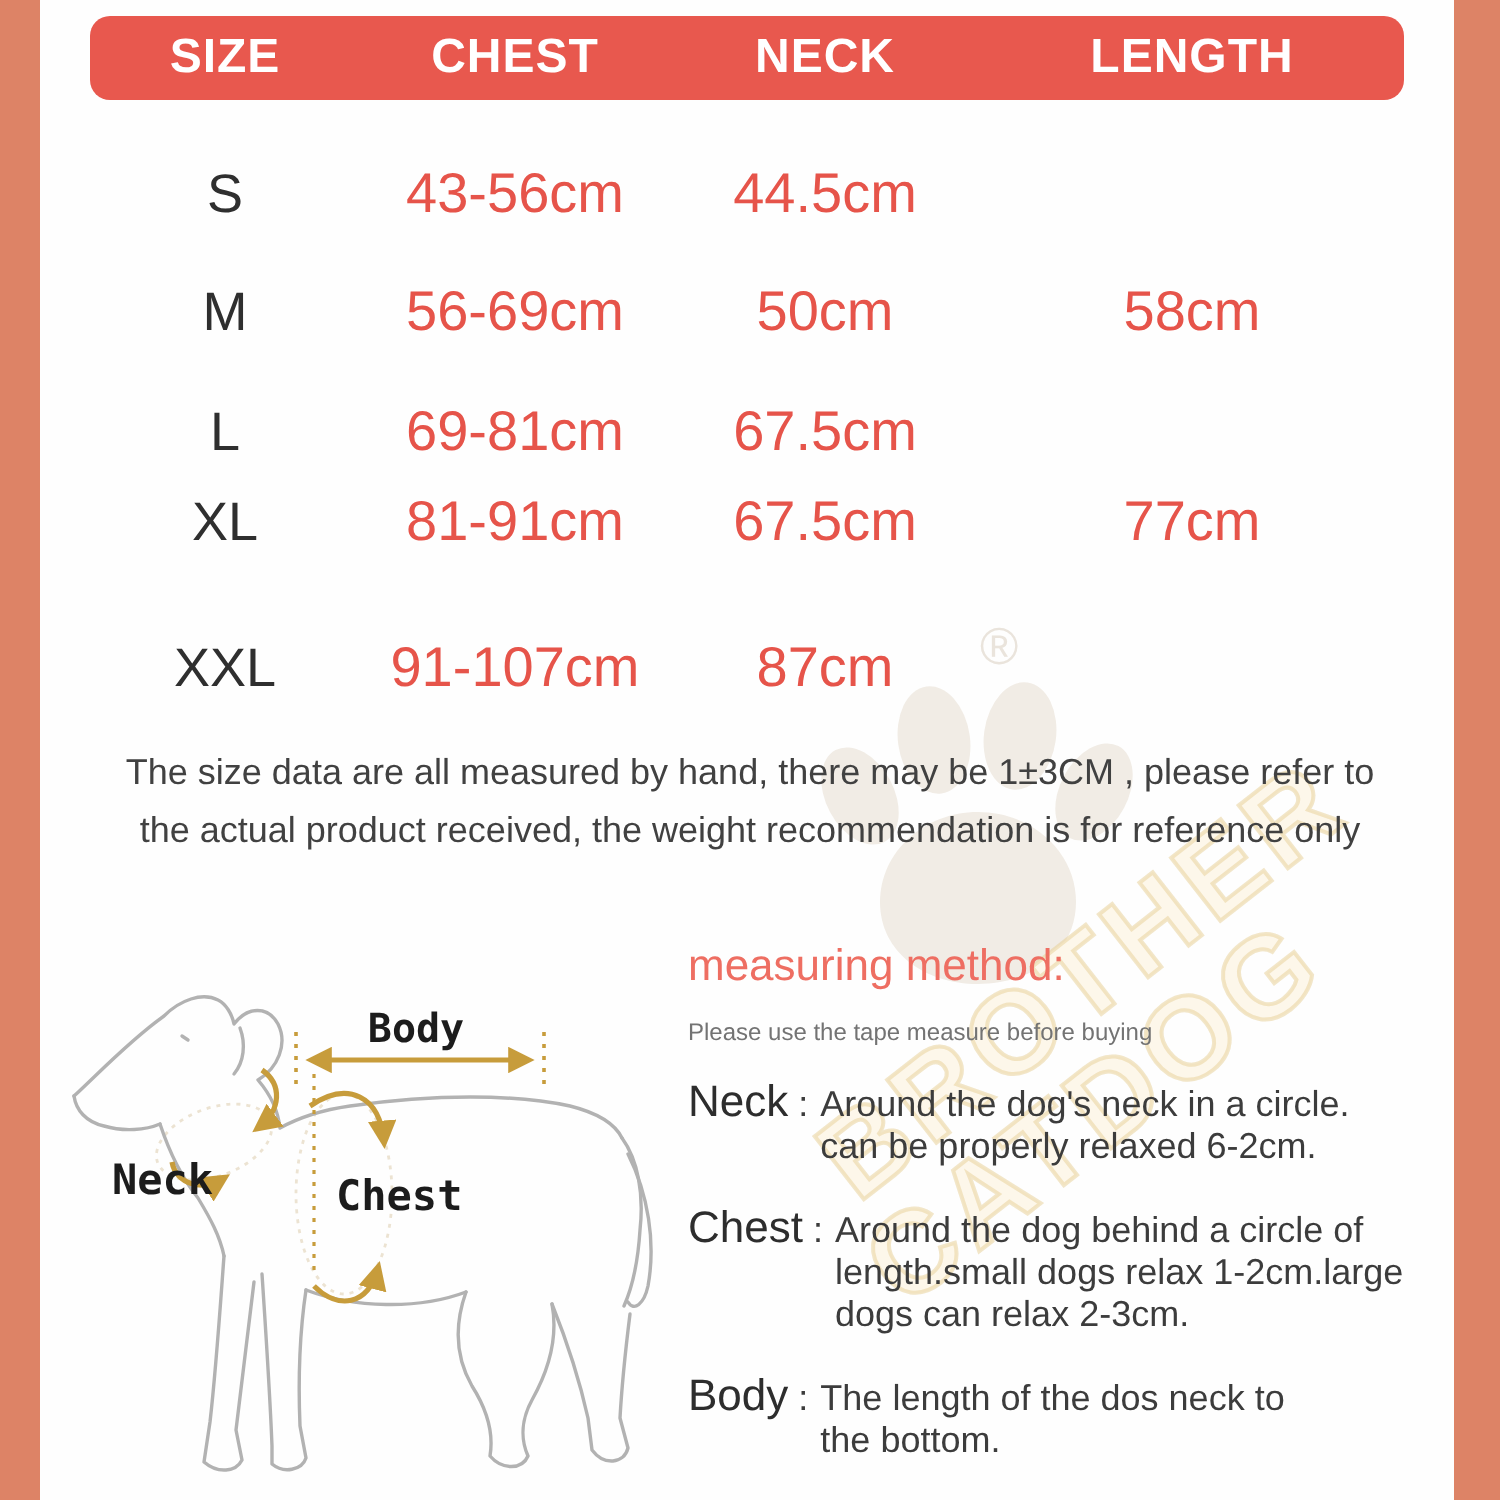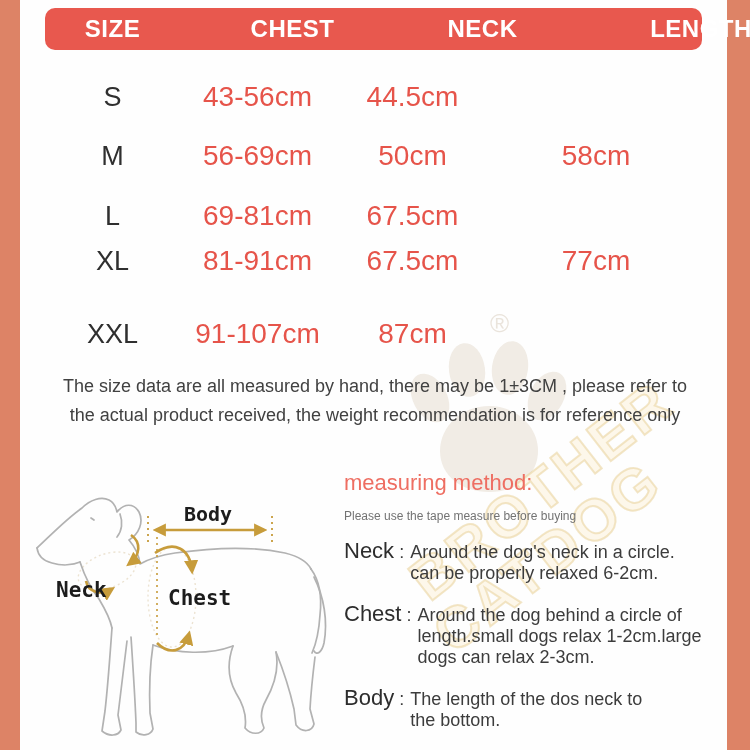--- a/index.html
+++ b/index.html
@@ -24,21 +24,20 @@
   .wm-line2{margin-left:-14px;}
 
   .content{position:relative;z-index:1;}
 
   
   .header-bar{
     position:absolute;left:45px;top:8px;width:657px;height:42px;background:#e8584e;
     border-radius:10px;display:grid;grid-template-columns:135px 155px 155px 212px;
     align-items:center;text-align:center;color:#ffffff;font-size:24px;font-weight:600;
     letter-spacing:0.5px;
-    gap:35px;
   }
   .trow{
     position:absolute;left:45px;width:657px;display:grid;
     grid-template-columns:135px 155px 155px 212px;text-align:center;line-height:34px;
   }
   .trow .size{color:#2f2f2f;font-size:27px;}
   .trow .val{color:#e6544a;font-size:28px;}
 
   
   .note{

